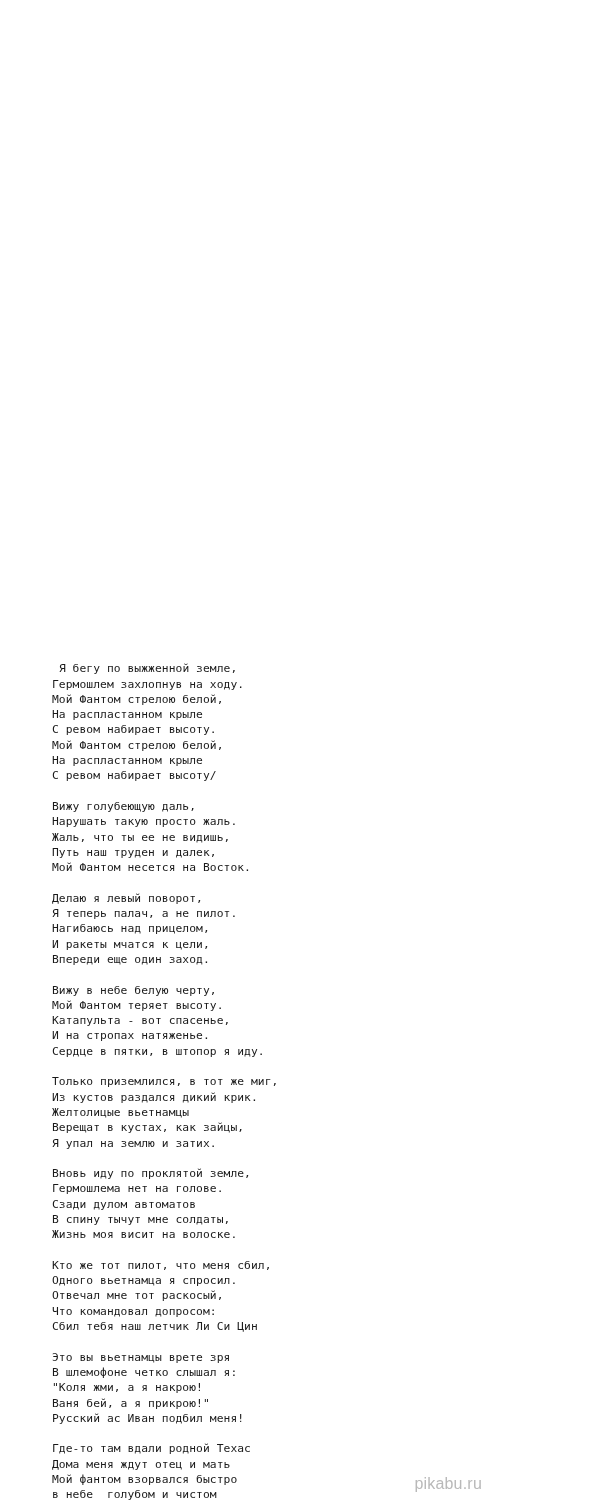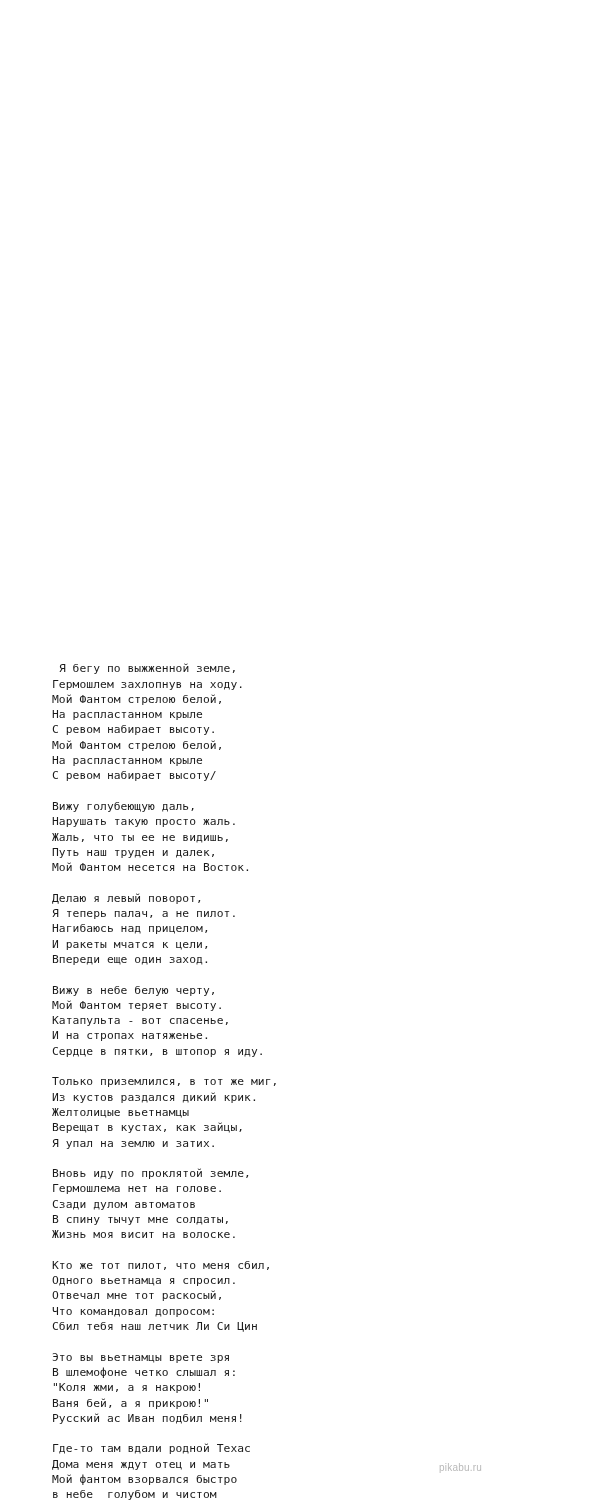--- a/index.html
+++ b/index.html
@@ -29,22 +29,22 @@
     width: 500px;
     color: #1a1a1a;
     font-size: 11.3px;
     line-height: 15.3px;
     white-space: pre-wrap;
     letter-spacing: 0.06px;
   }
   #watermark {
     position: absolute;
     right: 8px;
-    bottom: 27px;
-    font-size: 10px;
+    bottom: 7px;
+    font-size: 16px;
     color: #b9b9b9;
     letter-spacing: 0.2px;
     font-family: "Liberation Sans", sans-serif;
   }
 </style>
 </head>
 <body>
 
 <div id="page">
   <pre id="poem"> Я бегу по выжженной земле,

